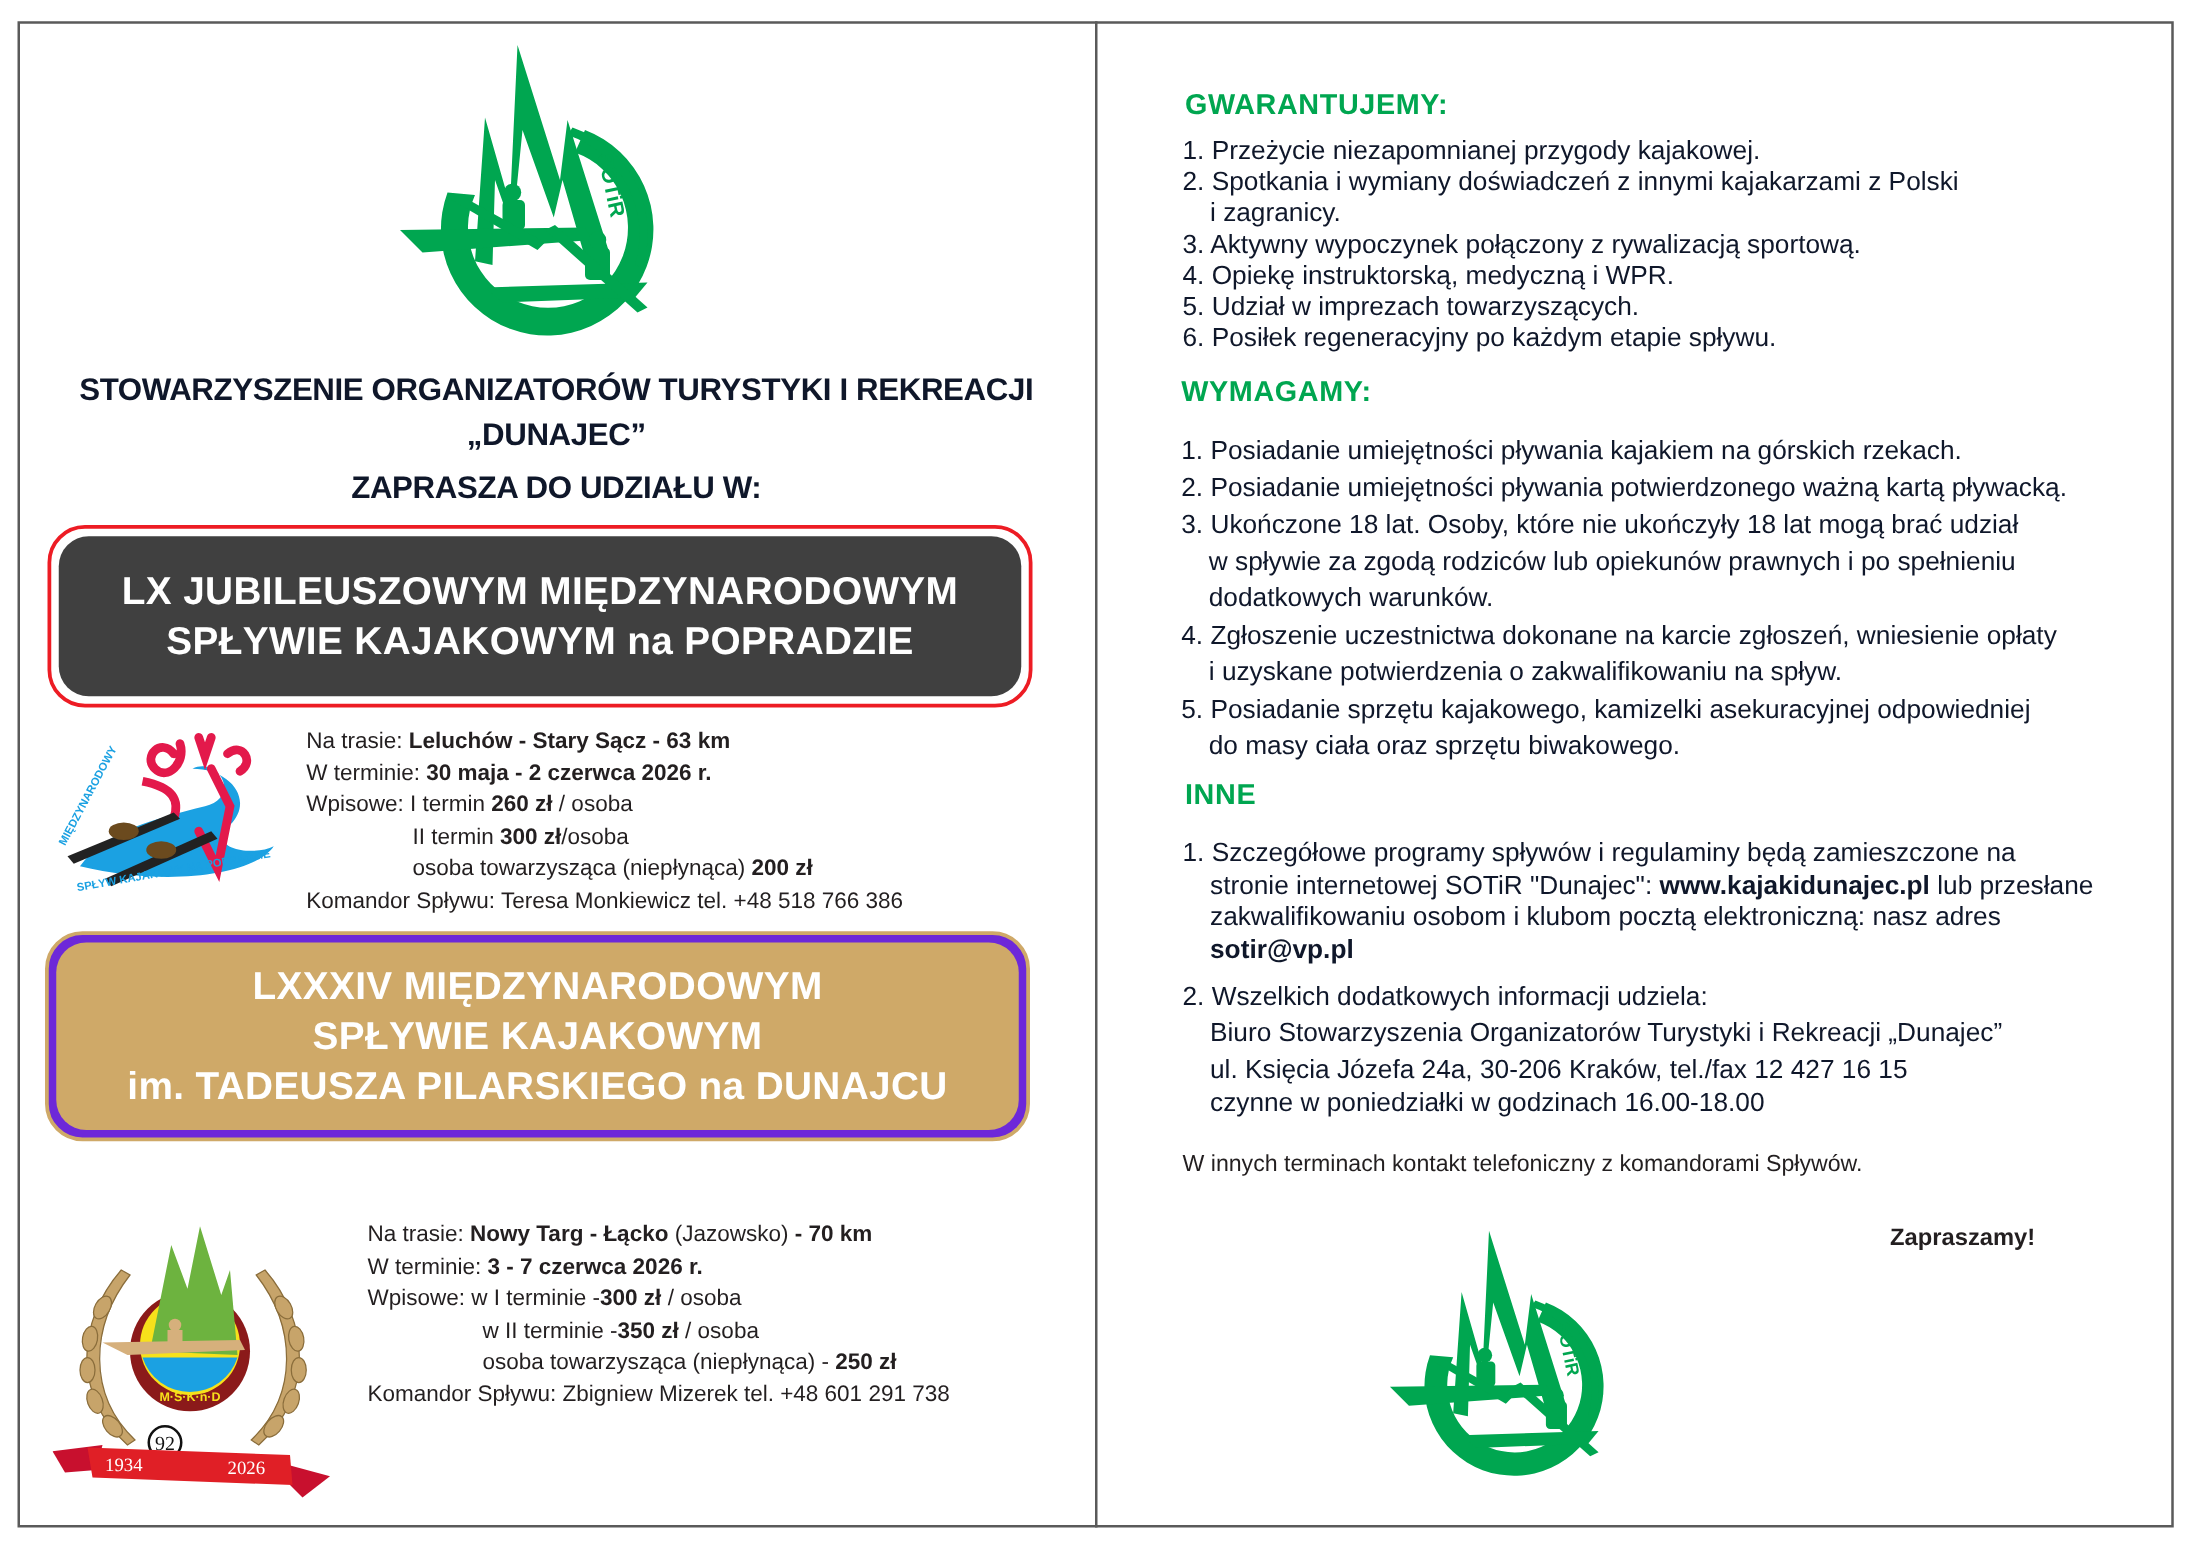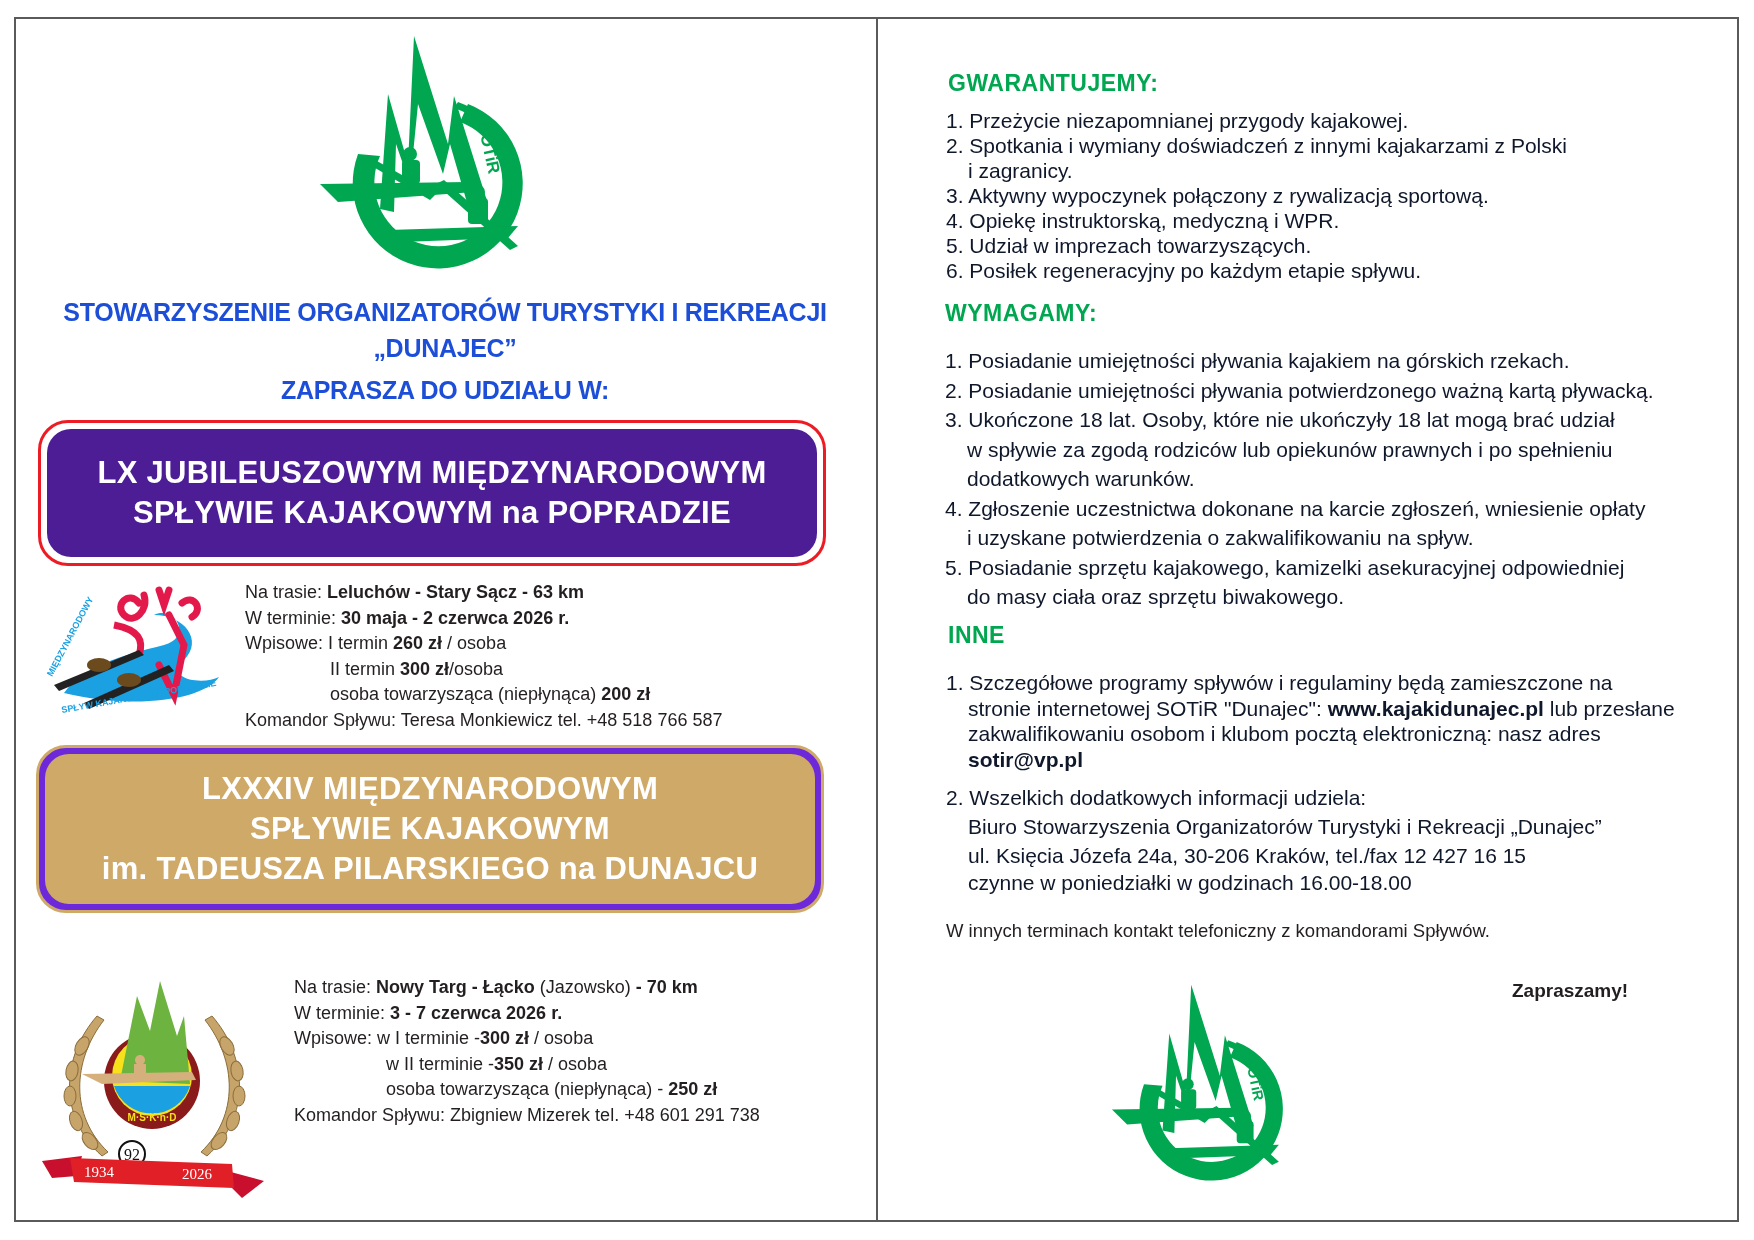--- a/index.html
+++ b/index.html
@@ -6,27 +6,27 @@
   body { width: 1754px; height: 1240px; position: relative; overflow: hidden;
          font-family: "Liberation Sans", sans-serif; color: #231f20; }
   .frame { position: absolute; left: 14px; top: 17px; width: 1725px; height: 1205px;
            border: 2px solid #5a5a5a; box-sizing: border-box; }
   .divider { position: absolute; left: 876px; top: 17px; width: 2px; height: 1205px; background: #5a5a5a; }
 
   .abs { position: absolute; }
   .center { text-align: center; }
 
   
-  .org-title { left: 14px; width: 862px; font-weight: bold; font-size: 25px; letter-spacing: -0.3px; color: #1d4ed8; }
+  .org-title { left: 14px; width: 862px; font-weight: bold; font-size: 25px; letter-spacing: -0.3px; color: #0f172a; }
   .banner-outer { position: absolute; box-sizing: border-box; border-radius: 30px; }
   .banner-inner { position: absolute; left: 6px; top: 6px; right: 6px; bottom: 6px; border-radius: 24px;
                   display: flex; flex-direction: column; justify-content: center; align-items: center; }
   .banner-line { color: #ffffff; font-weight: bold; font-size: 31px; line-height: 40px; letter-spacing: 0.3px; white-space: nowrap; }
   .red-outer { border: 3px solid #ed1c24; background: #ffffff; }
-  .red-inner { background: #4c1d95; }
+  .red-inner { background: #404040; }
   .gold-outer { border: 3px solid #cfa968; background: #6d28d9; }
   .gold-inner { background: #cfa968; }
 
   .info { font-size: 18px; line-height: 25.5px; color: #231f20; white-space: nowrap; }
   .info b { font-weight: bold; }
   .indent1 { padding-left: 85px; }
   .indent2 { padding-left: 92px; }
 
   
   .heading { font-weight: bold; font-size: 23px; color: #00a650; letter-spacing: 0.5px; }
@@ -95,21 +95,21 @@
     <text x="18" y="128" font-family="Liberation Sans, sans-serif" font-weight="bold" font-size="9" fill="#1ba1e2" transform="rotate(-10 18 128)">SPŁYW KAJAKOWY NA POPRADZIE</text>
   </svg>
 </div>
 
 <div class="abs info" style="left:245px; top:580px;">
   <div><span>Na trasie: </span><b>Leluchów - Stary Sącz - 63 km</b></div>
   <div><span>W terminie: </span><b>30 maja - 2 czerwca 2026 r.</b></div>
   <div><span>Wpisowe: </span><span>I termin </span><b>260 zł</b><span> / osoba</span></div>
   <div class="indent1"><span>II termin </span><b>300 zł</b><span>/osoba</span></div>
   <div class="indent1"><span>osoba towarzysząca (niepłynąca) </span><b>200 zł</b></div>
-  <div>Komandor Spływu: Teresa Monkiewicz tel. +48 518 766 587</div>
+  <div>Komandor Spływu: Teresa Monkiewicz tel. +48 518 766 386</div>
 </div>
 
 <div class="banner-outer gold-outer" style="left:36px; top:745px; width:788px; height:168px;">
   <div class="banner-inner gold-inner">
     <div class="banner-line">LXXXIV MIĘDZYNARODOWYM</div>
     <div class="banner-line">SPŁYWIE KAJAKOWYM</div>
     <div class="banner-line">im. TADEUSZA PILARSKIEGO na DUNAJCU</div>
   </div>
 </div>
 

